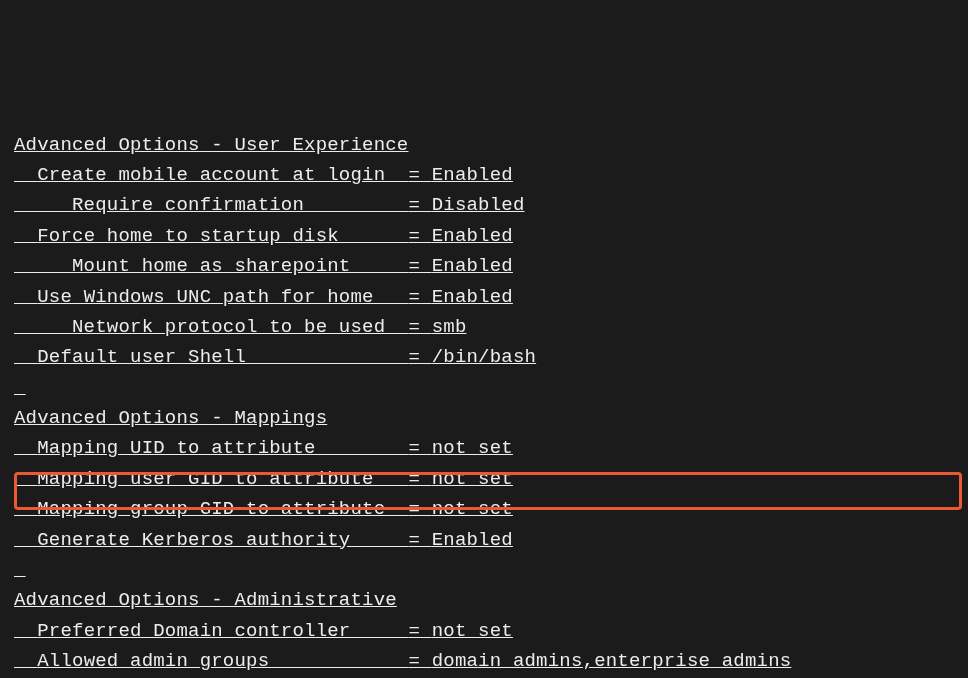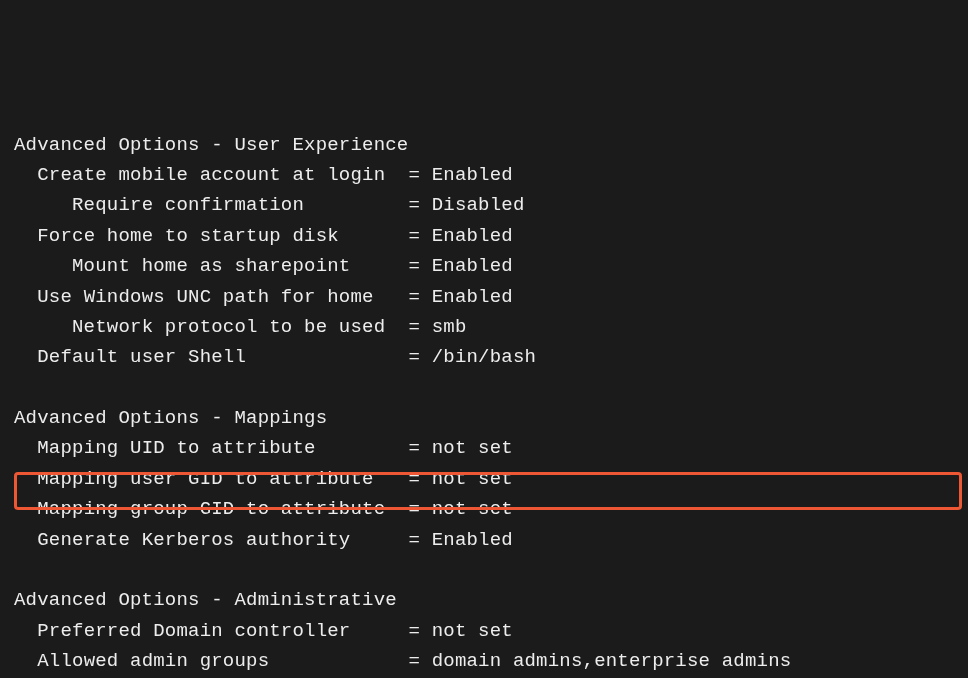--- a/index.html
+++ b/index.html
@@ -16,20 +16,21 @@
       line-height: 1.6;
       width: 968px;
       height: 678px;
       overflow: hidden;
       padding: 8px 0 0 14px;
       white-space: pre;
       position: relative;
     }
     .line {
       display: block;
+      text-decoration: underline;
     }
     .hl {
       position: absolute;
       left: 14px;
       top: 472px;
       width: 948px;
       height: 38px;
       border: 3px solid #ee5733;
       border-radius: 4px;
       pointer-events: none;

